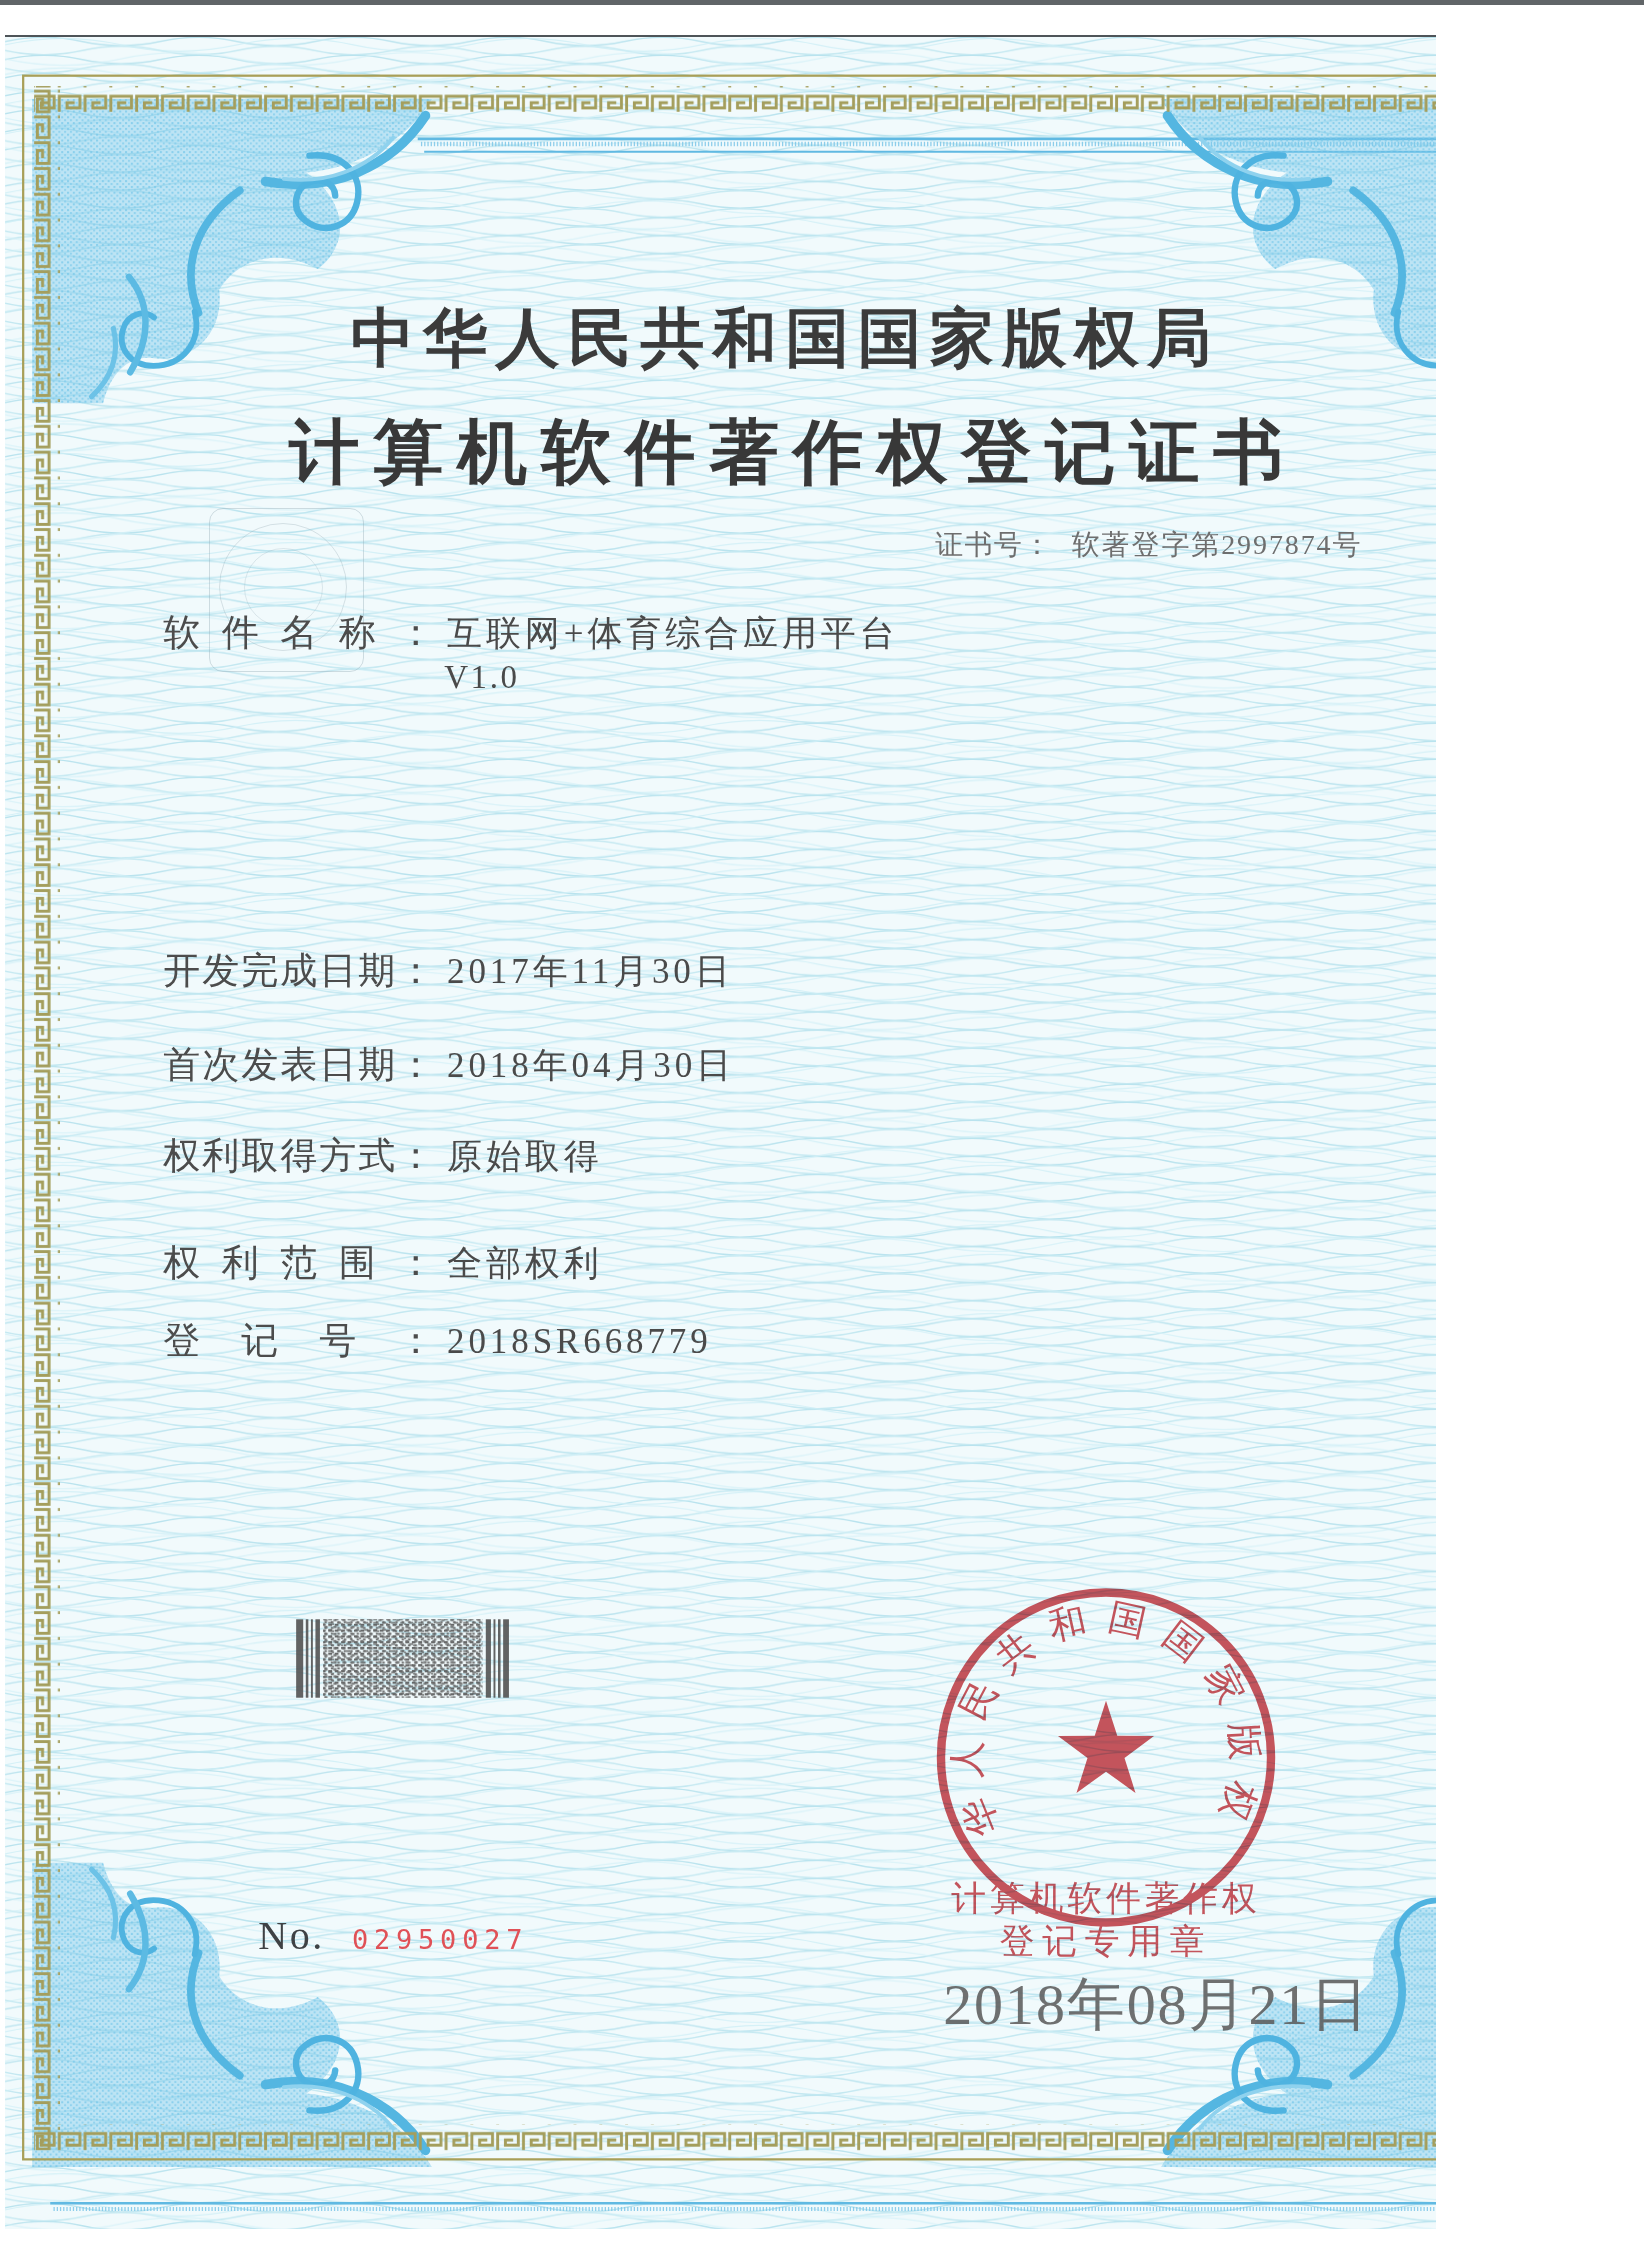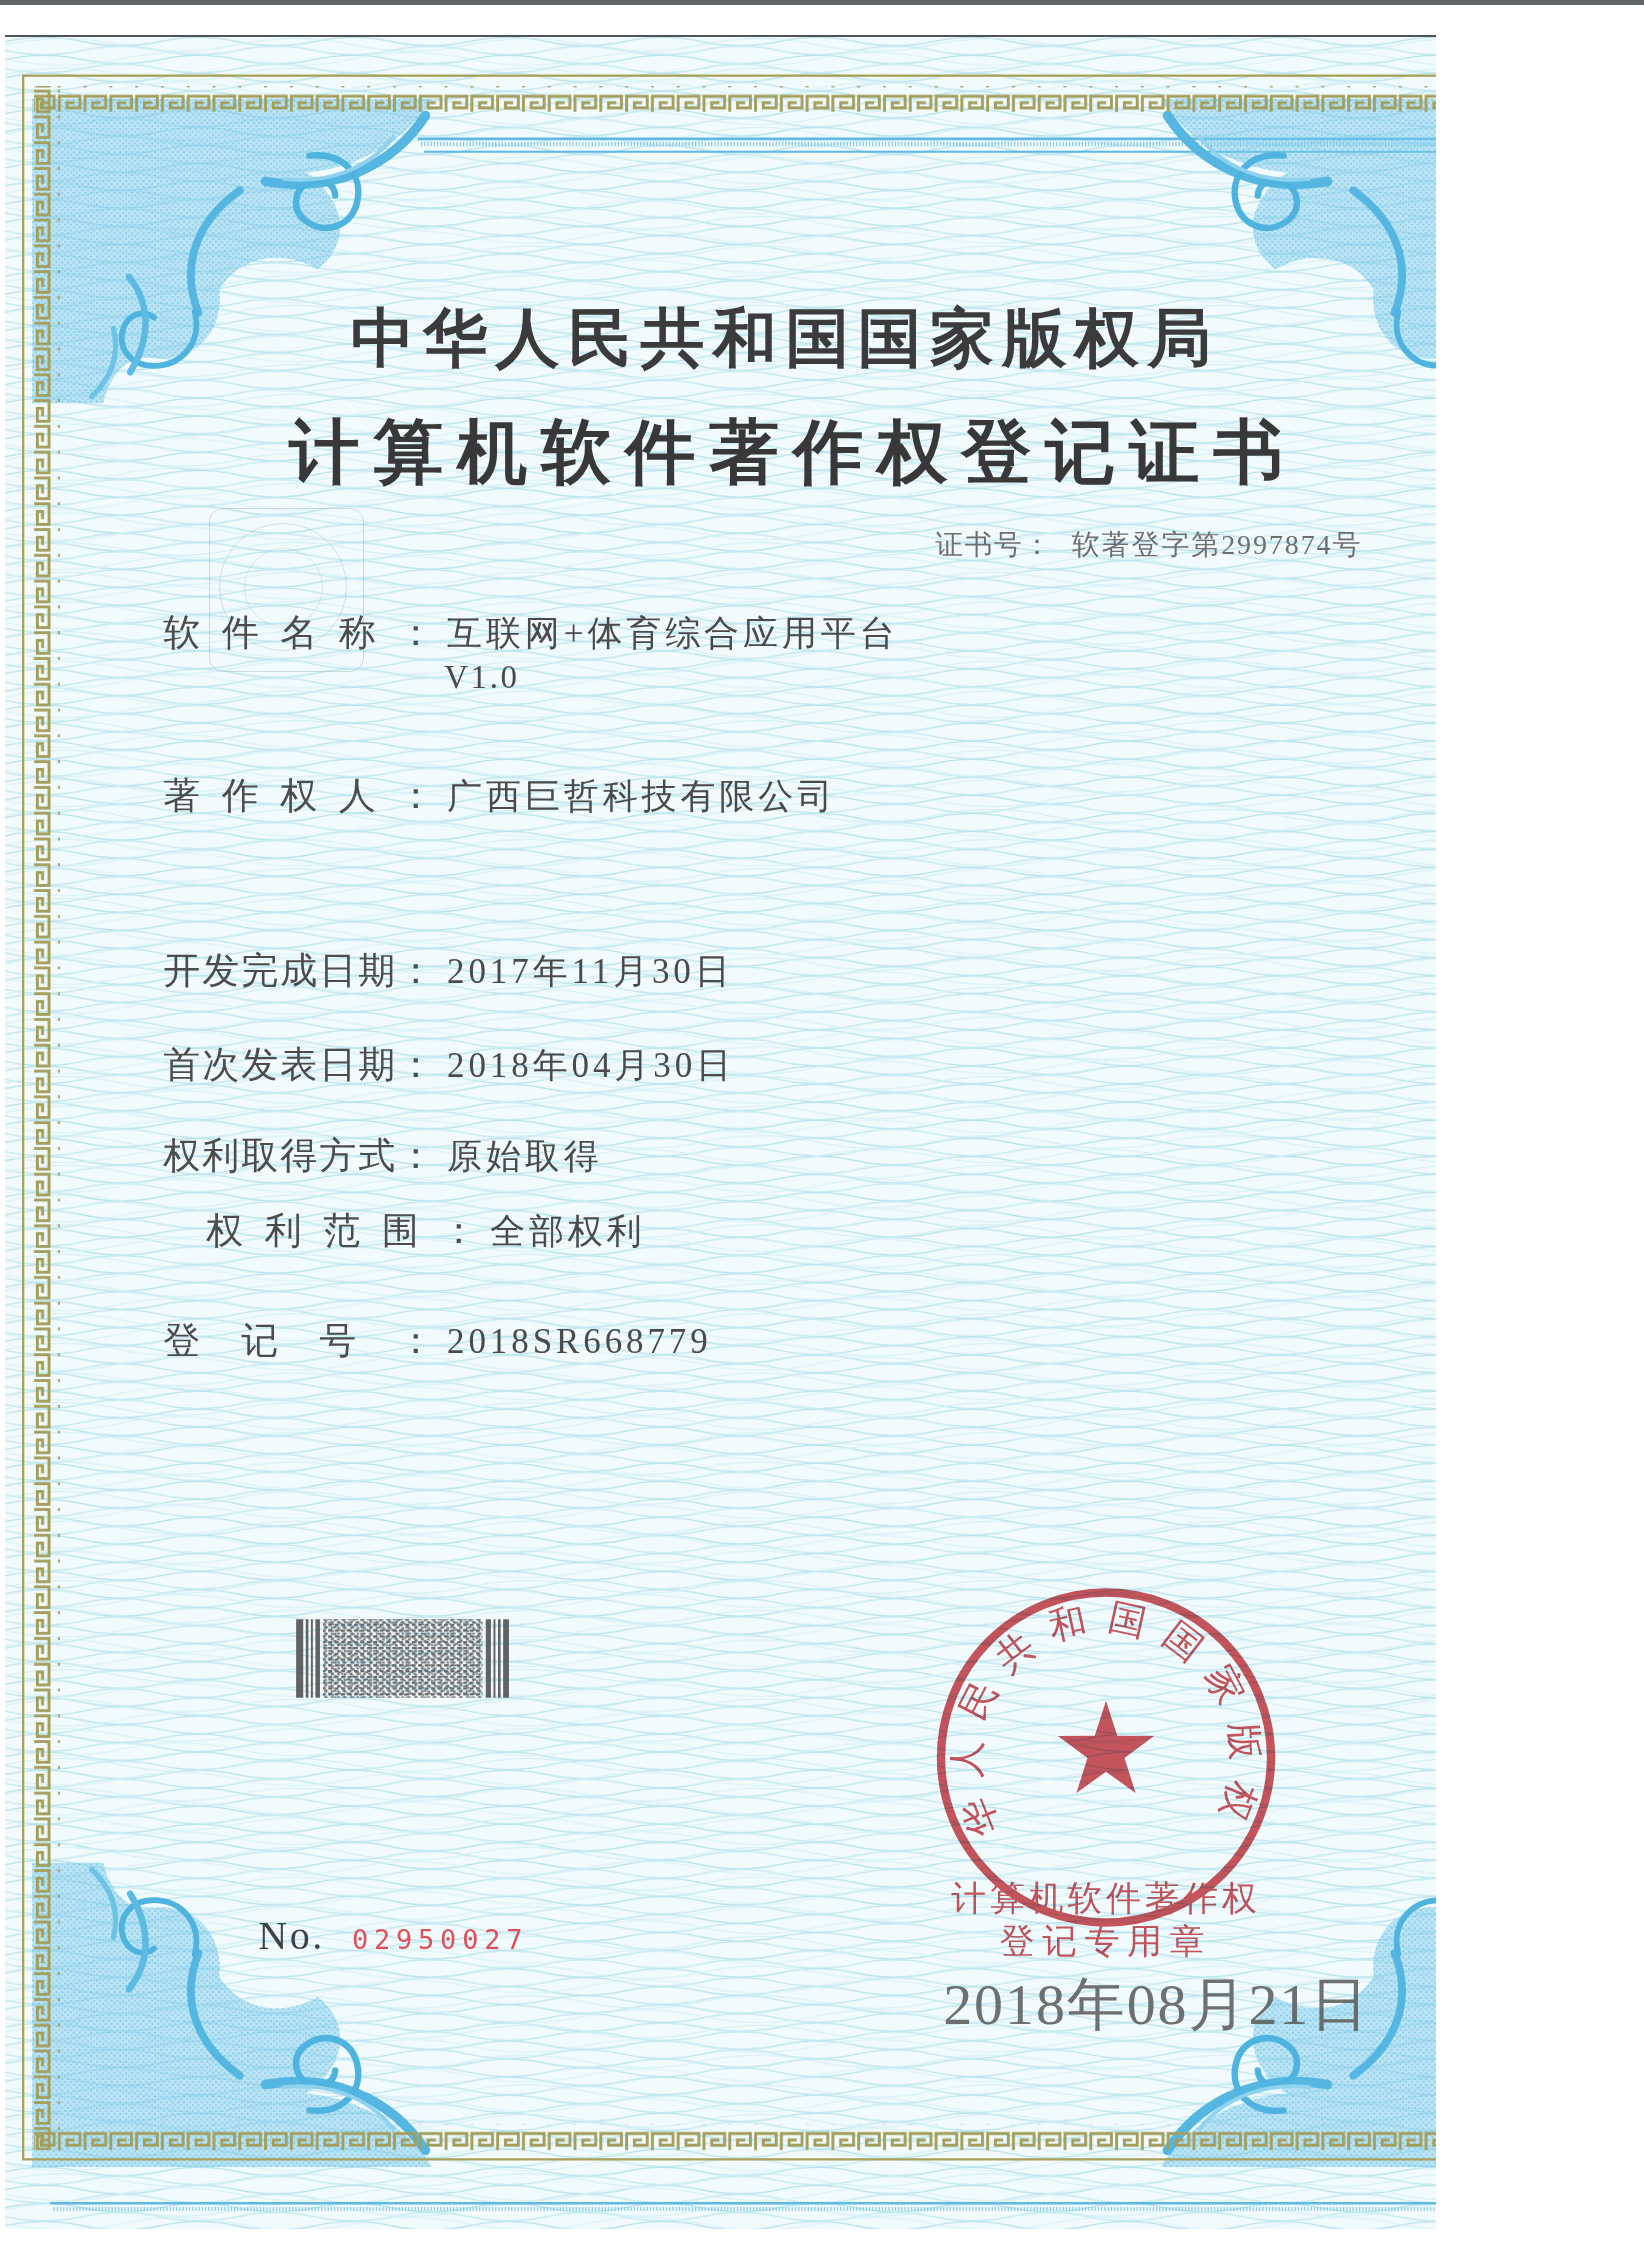--- a/index.html
+++ b/index.html
@@ -158,41 +158,37 @@
   <div class="txt certno-line">
     <span>证书号：</span><span class="certno-value">软著登字第2997874号</span>
   </div>
 
   <div class="field-row" style="top:571px;">
     <span class="field-label">软件名称：</span>
     <span class="field-value">互联网+体育综合应用平台</span>
   </div>
   <div class="value-line2" style="top:622px;">V1.0</div>
 
-  <div class="field-row" style="top:734px;">
-    <span class="field-label">著作权人：</span>
-    <span class="field-value">广西巨哲科技有限公司</span>
-  </div>
 
   <div class="field-row" style="top:909px;">
     <span class="field-label">开发完成日期：</span>
     <span class="field-value">2017年11月30日</span>
   </div>
 
   <div class="field-row" style="top:1003px;">
     <span class="field-label">首次发表日期：</span>
     <span class="field-value">2018年04月30日</span>
   </div>
 
   <div class="field-row" style="top:1094px;">
     <span class="field-label">权利取得方式：</span>
     <span class="field-value">原始取得</span>
   </div>
 
-  <div class="field-row" style="top:1169px;margin-left:43px;">
+  <div class="field-row" style="top:1201px;">
     <span class="field-label">权利范围：</span>
     <span class="field-value">全部权利</span>
   </div>
 
   <div class="field-row" style="top:1279px;">
     <span class="field-label">登记号：</span>
     <span class="field-value">2018SR668779</span>
   </div>
 
 

